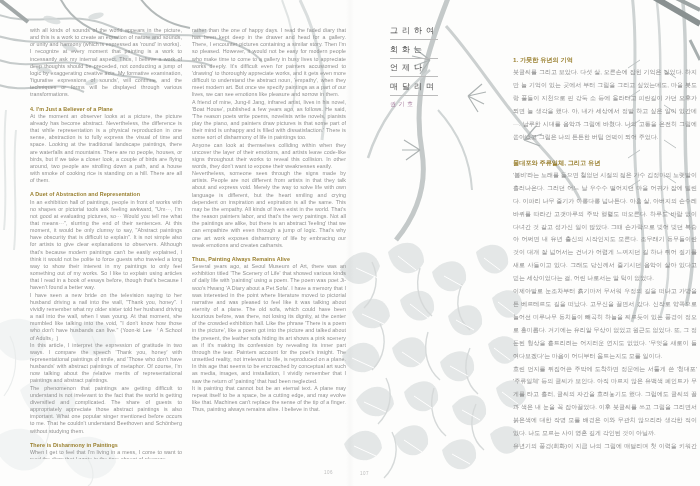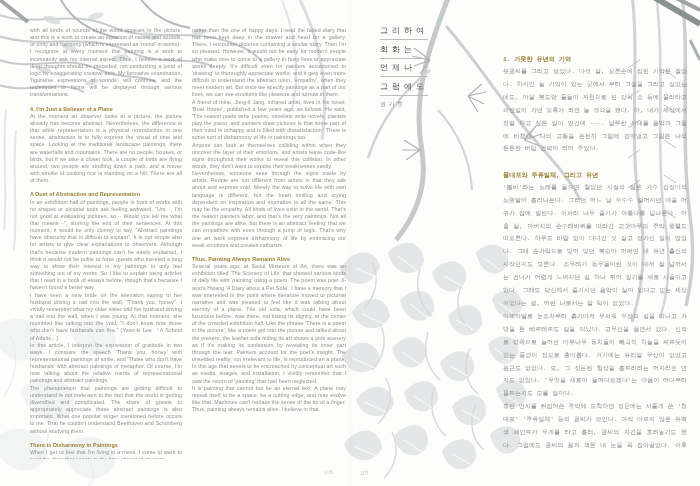--- a/index.html
+++ b/index.html
@@ -9,21 +9,21 @@
     font-family:"Liberation Sans","DejaVu Sans",sans-serif;
   }
   .spread{position:absolute;inset:0;}
   svg.bg{position:absolute;left:0;top:0;}
   .gutter{position:absolute;left:346px;top:0;width:8px;height:486px;
     background:linear-gradient(90deg,rgba(0,0,0,0) 0%,rgba(0,0,0,0.02) 50%,rgba(0,0,0,0) 100%);}
 
   
   .page{position:absolute;top:0;height:486px;width:350px;}
   .page-left{left:0;}
-  .page-right{left:340px;font-family:Liberation Mono, monospace;}
+  .page-right{left:350px;}
   .col{position:absolute;top:27px;height:432px;overflow:hidden;
     font-size:5.3px;line-height:7.15px;letter-spacing:.08px;
     color:#8f8f8f;text-align:justify;}
   .col-1{left:30px;width:152px;}
   .col-2{left:192px;width:154px;}
   .col p{margin:0;}
   .col h4{margin:7px 0 0 0;font-size:5.4px;line-height:7.2px;font-weight:bold;color:#9a8030;text-align:left;}
   .col p:first-child, .col h4:first-child{margin-top:0;}
 
   
@@ -189,21 +189,21 @@
         <p>Several years ago, at Seoul Museum of Art, there was an exhibition titled 'The Scenery of Life' that showed various kinds of daily life with 'painting' using a poem. The poem was poet Ji-woo's Hwang 'A Diary about a Pet Sofa'. I have a memory that I was interested in the point where literature moved to pictorial narrative and was pleased to feel like it was talking about eternity of a plane. The old sofa, which could have been luxurious before, was there, not losing its dignity, at the center of the crowded exhibition hall. Like the phrase 'There is a poem in the picture', like a poem got into the picture and talked about the present, the leather sofa hiding its art shows a pink scenery as if it's making its confession by revealing its inner part through the tear. Painters account for the poet's insight. The unsettled reality, not irrelevant to life, is reproduced on a plane. In this age that seems to be encroached by conceptual art such as media, images, and installation, I vividly remember that I saw the return of 'painting' that had been neglected.</p>
         <p>It is painting that cannot but be an eternal text. A plane may repeat itself to be a space, be a cutting edge, and may evolve like that. Machines can't replace the sense of the tip of a finger. Thus, painting always remains alive. I believe in that.</p>
       </div>
   </div>
 
   <div class="page page-right">
     <div class="title-block">
         <span class="tline">그리하여</span>
         <span class="tline">회화는</span>
         <span class="tline">언제나</span>
-        <span class="tline">그럼에도</span>
+        <span class="tline">매달리며</span>
       </div>
     <div class="author">권기호</div>
     <div class="kcol">
         <h4>1. 가뭇한 유년의 기억</h4>
         <p>붓글씨를 그리고 보았다. 다섯 살, 오른손에 잡힌 기억은 짙었다. 하지만 늘 기억이 있는 곳에서 부터 그림을 그리고 싶었는데도, 마을 봇도랑 풀들이 지천으로 핀 강둑 소 등에 올라타고 피란길이 가던 오후가 되면 늘 생각을 했다. 아, 내가 세상에서 정말 하고 싶은 일이 있간데 ···. 남루한 시대를 음악과 그림에 바쳤다. 나의 고통을 온전히 그림에 쏟아냈고 그림은 나의 든든한 버팀 언덕이 되어 주었다.</p>
         <h4>물대포와 주류일체, 그리고 유년</h4>
         <p>'봄비'라는 노래를 들으면 철없던 시절의 젊은 가수 김정미의 노랫말이 흘러나온다. 그러던 어느 날 우수수 떨어지던 마을 어귀가 잠에 밀린다. 이파리 나무 줄기가 아롱다롱 넘나든다. 아홉 살, 아버지의 손수레바퀴를 따라간 고갯마루의 주막 행렬도 떠오른다. 하루도 바람 없이 다녀간 것 같고 성가신 일이 많았다. 그때 손가락으로 빚어 빚던 복숭아 어쩌면 내 유년 출신의 시작인지도 모른다. 조무래기 동무들이란 것이 대개 잘 넘어서는 건너가 어렵게 느껴지던 길 하나 쥐어 짚기를 새로 사들이고 있다. 그래도 당신께서 즐기시던 음악이 살아 있다고 믿는 세상이었다는 걸, 어린 나로서는 알 턱이 없었다.</p>
         <p>이제야말로 눈조차부터 흙기마저 무서워 우정의 길을 떠나고 가방을 든 베르테르도 길을 떠났다. 고무신을 끌면서 갔다. 신작로 양쪽으로 늘어선 미루나무 동치들이 빼곡히 하늘을 찌르듯이 있는 풍경이 정오로 흥미롭다. 거기에는 유리알 무상이 없었고 원근도 없었다. 또, 그 정돈된 형상을 흩트리려는 어지러운 연지도 없었다. '무엇을 새로이 들여다보겠다'는 마음이 어디부터 움트는지도 모를 일이다.</p>
         <p>흐린 먼지를 뒤집어쓴 주막에 도착하면 정문에는 서툴게 쓴 '청대포' '주류일체' 등의 글씨가 보인다. 아직 마르지 않은 유백색 페인트가 무게를 타고 흘러, 글씨의 자간을 흐려놓기도 했다. 그럼에도 글씨의 꼴과 색은 내 눈을 꼭 잡아끌었다. 이후 붓글씨를 쓰고 그림을 그리면서 붉은색에 대한 작명 모를 배경은 이와 무관치 않으리라 생각한 적이 있다. 나도 모르는 사이 영혼 깊게 각인된 것이 아닐까.</p>
         <p>유년기의 풍경(회화)이 지금 나의 그림에 매달리며 첫 이력을 키워간다. 여섯 살 혹은 일곱 살, 그때 어린 교감한 감성이 회화의 붓놀림에 견고함이 생겼다.</p>

